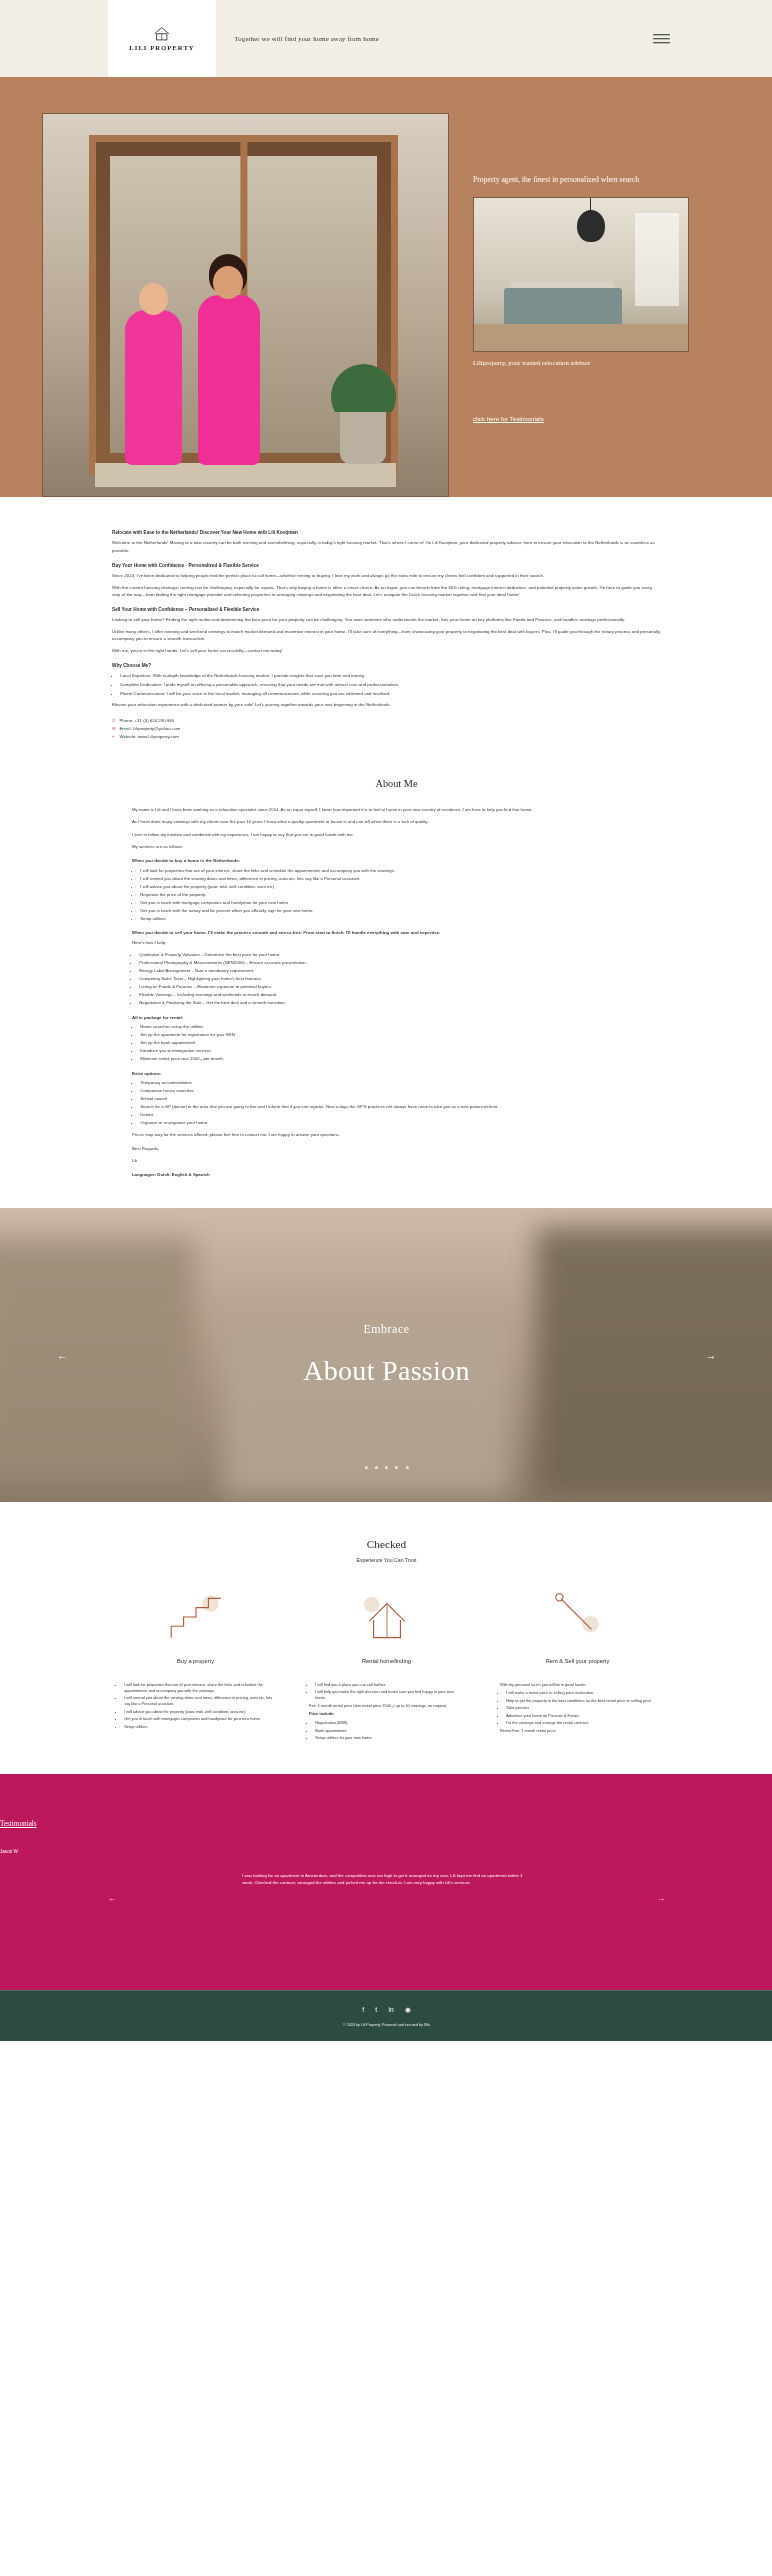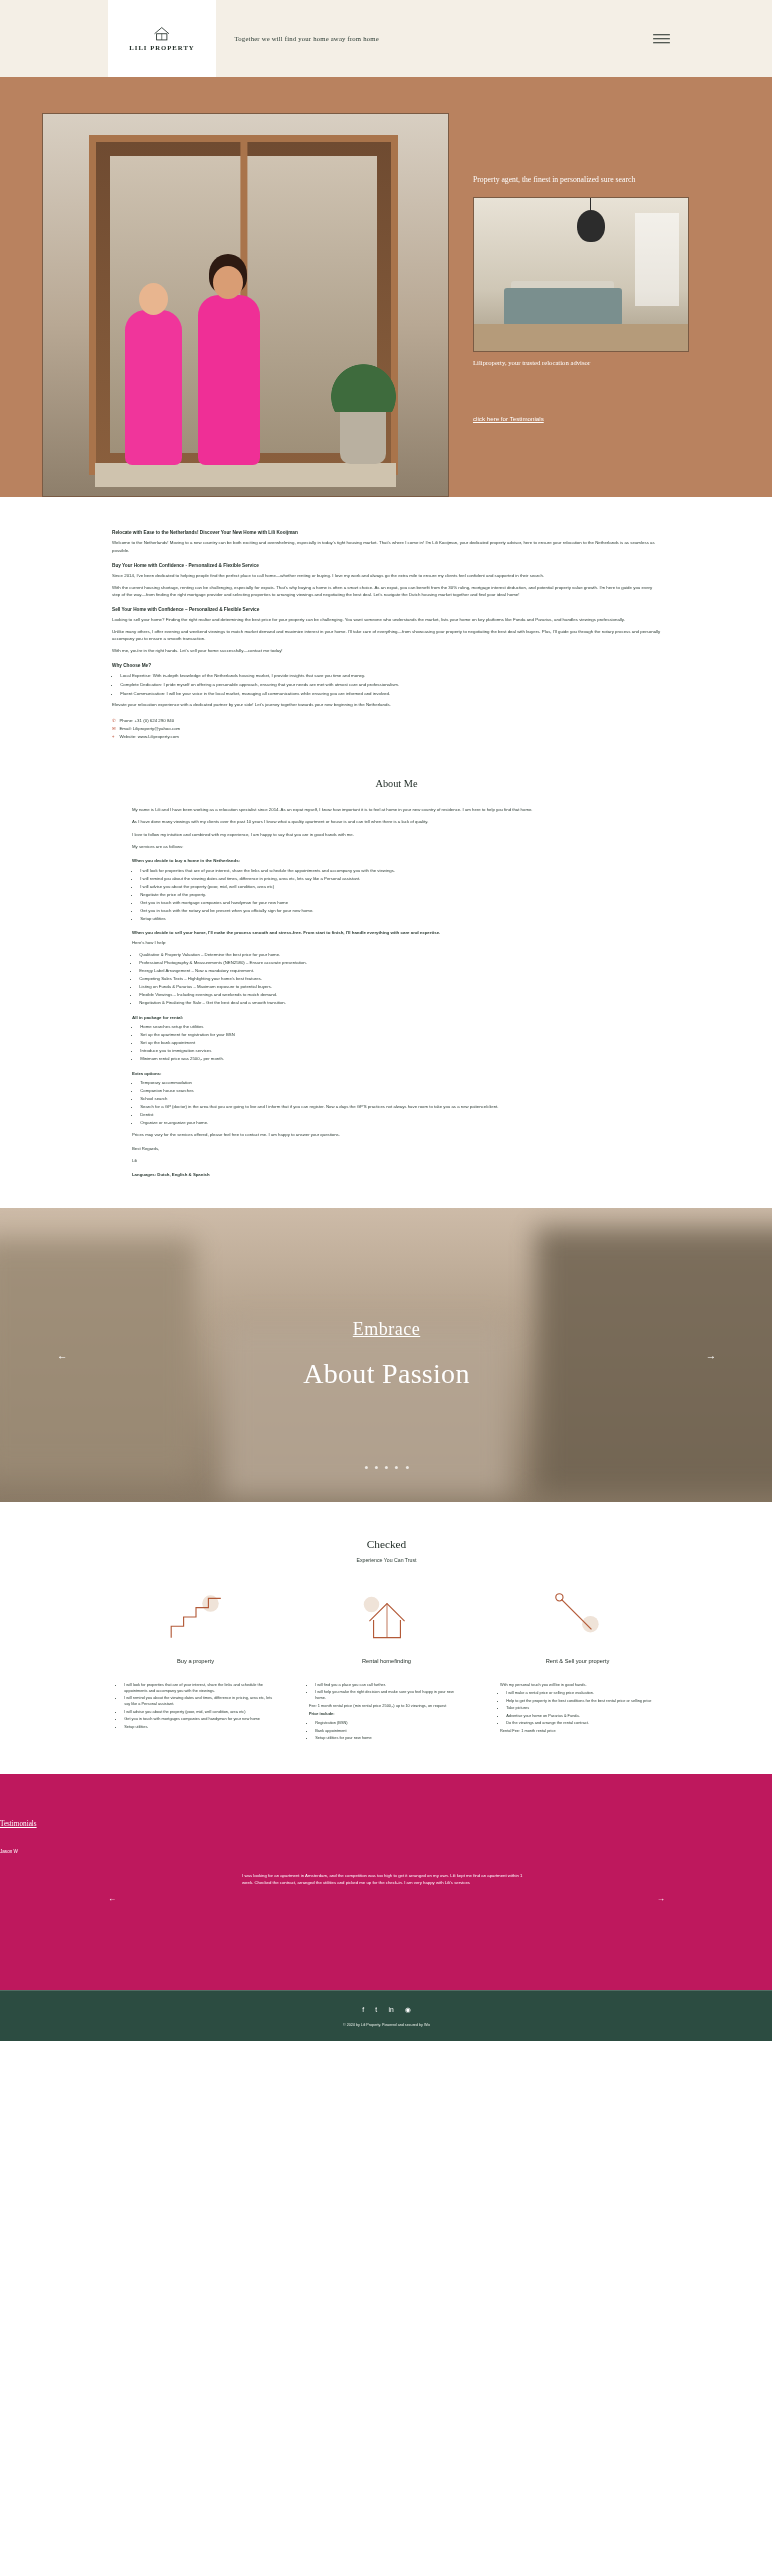--- a/index.html
+++ b/index.html
@@ -200,21 +200,21 @@
     justify-content: center;
     flex-direction: column;
   }
   .banner .blurshape { position:absolute; filter: blur(13.4px); opacity:.85; }
   .b1 { left:-20.6px; top:31px; width:216px; height:237px; background:#9a8a74; }
   .b2 { right:-31px; top:20.6px; width:268px; height:268px; background:#6f6250; }
   .b3 { left:222px; top:113px; width:289px; height:175px; background:#b6a694; }
   .banner-content { position: relative; z-index: 2; text-align: center; color:#fff; }
   .banner-top {
     font-family: "Liberation Serif", serif;
-    font-size: 18px; letter-spacing: 0.5px; margin-bottom: 18px; font-weight: 400; text-decoration: underline;
+    font-size: 12px; letter-spacing: 0.5px; margin-bottom: 18px; font-weight: 400;
   }
   .banner-big {
     font-family: "Liberation Serif", serif;
     font-size: 28px; font-weight: 400; letter-spacing: 0.3px;
   }
   .banner-arrow { position:absolute; top:50%; transform:translateY(-50%); color:#fff; font-size:10.3px; z-index:3; }
   .banner-arrow.left { left: 57px; }
   .banner-arrow.right { right: 57px; }
   .dots { position:absolute; bottom: 33px; left:50%; transform:translateX(-50%); display:flex; gap:7.2px; z-index:3; }
   .dots i { width:3.1px; height:3.1px; border-radius:50%; background:#ffffff; opacity:.75; display:block; }
@@ -309,21 +309,21 @@
         </div>
         <div class="rug"></div>
         <div class="fig pink1"></div>
         <div class="fig head1"></div>
         <div class="fig hair2"></div>
         <div class="fig pink2"></div>
         <div class="fig head2"></div>
         <div class="plant"></div>
       </div>
       <div class="hero-right">
-        <div class="hero-kicker">Property agent, the finest in personalized sure search</div>
+        <div class="hero-kicker">Property agent, the finest in personalized when search</div>
         <div class="hero-photo2">
           <div class="winlight"></div>
           <div class="lamp"></div>
           <div class="bed2"></div>
           <div class="bed"></div>
           <div class="floor"></div>
         </div>
         <div class="hero-caption">Liliproperty, your trusted relocation advisor</div>
         <a class="hero-link" href="#">click here for Testimonials</a>
       </div>

